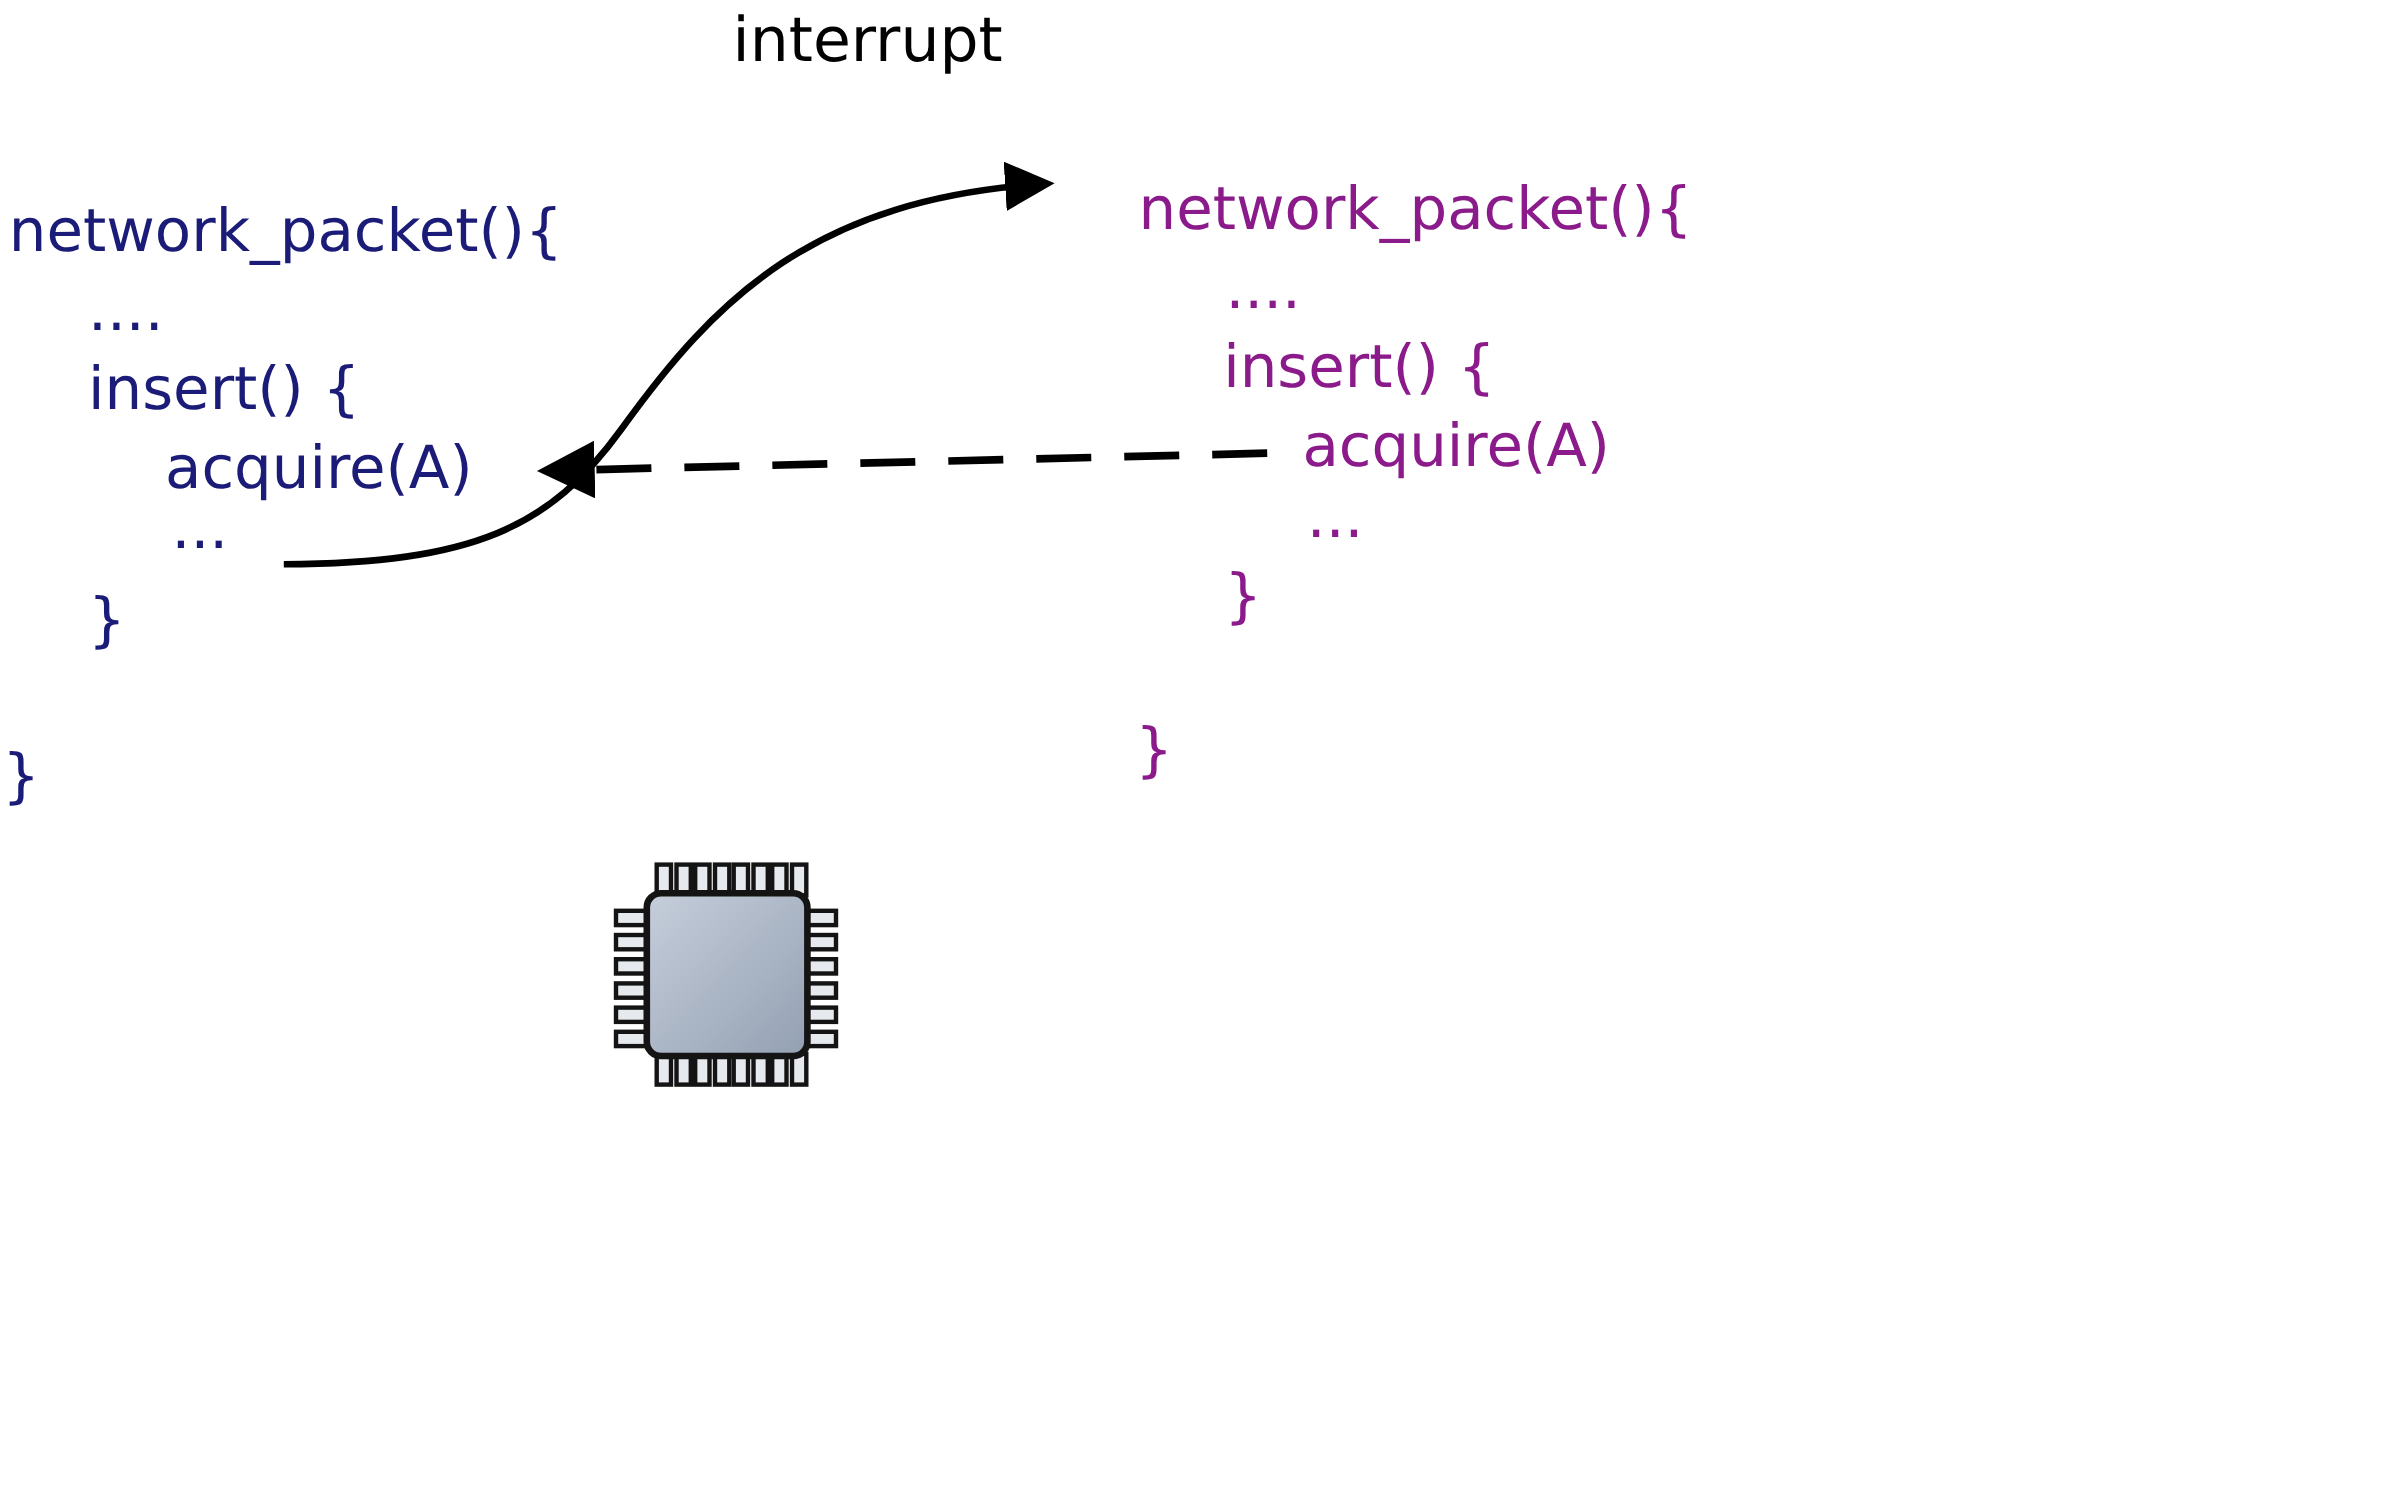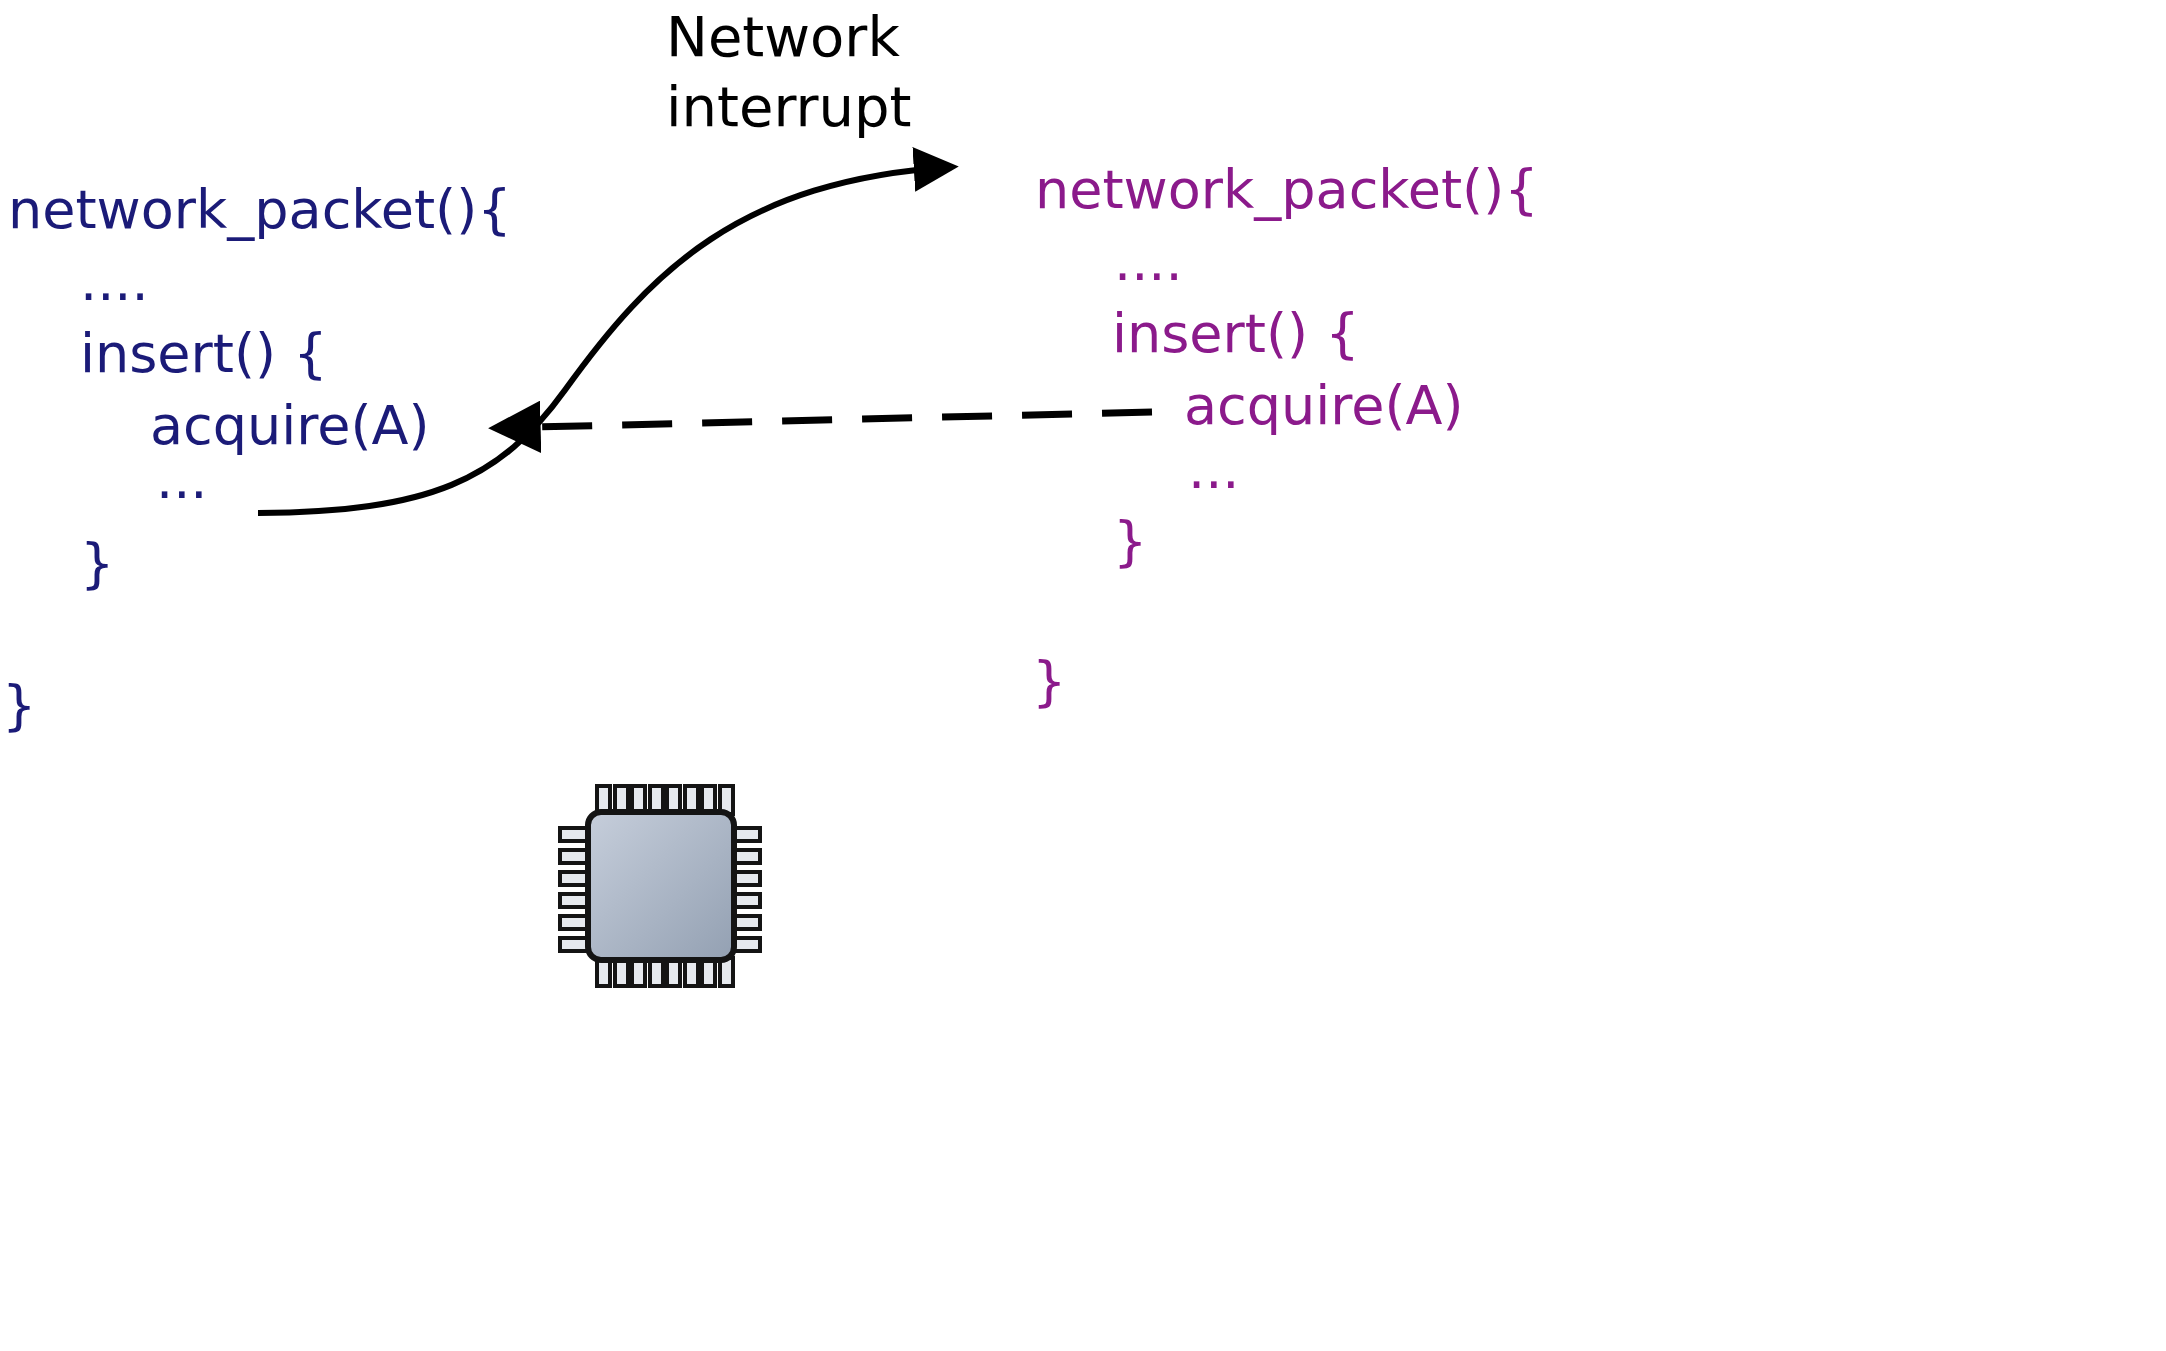--- a/index.html
+++ b/index.html
@@ -49,21 +49,20 @@
 
   svg.overlay {
     position: absolute;
     left: 0; top: 0;
   }
 </style>
 </head>
 <body>
 
 <div id="interrupt-label">
-  <div>Network</div>
   <div>interrupt</div>
 </div>
 
 <div class="left-code">
   <div class="code-line ll0">network_packet(){</div>
   <div class="code-line ll1">....</div>
   <div class="code-line ll2">insert() {</div>
   <div class="code-line ll3">acquire(A)</div>
   <div class="code-line ll4">...</div>
   <div class="code-line ll5">}</div>

